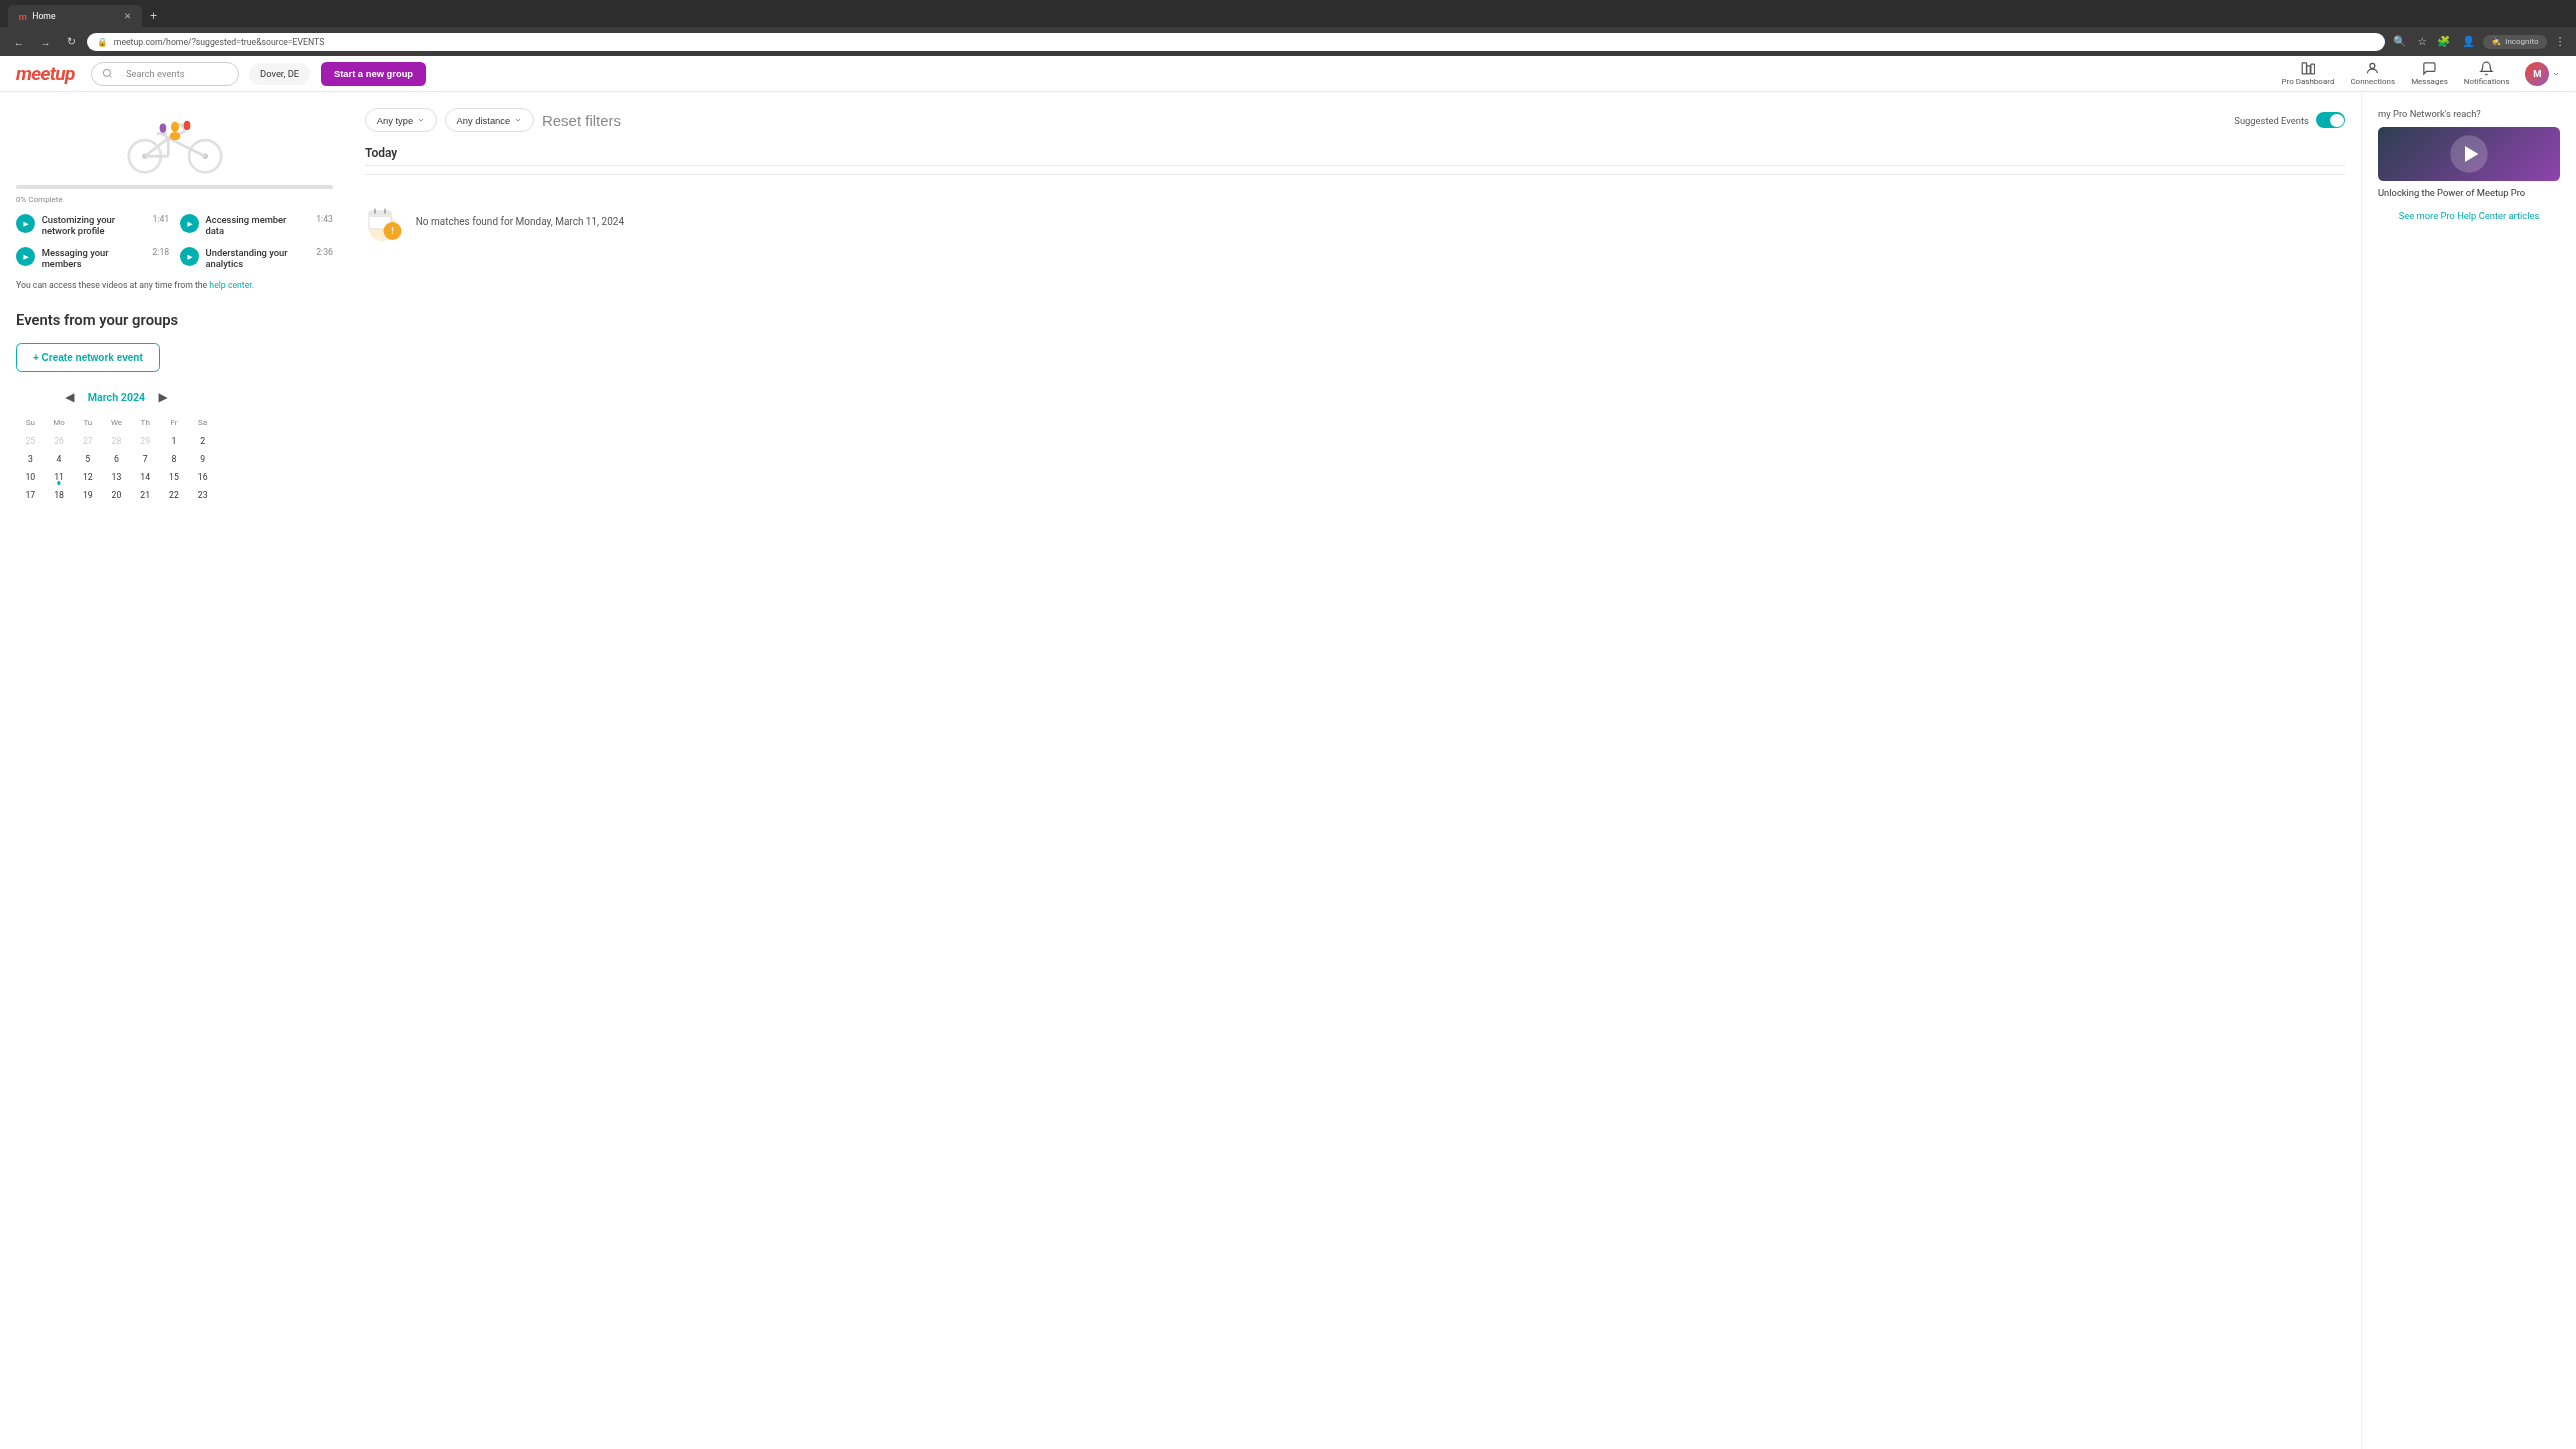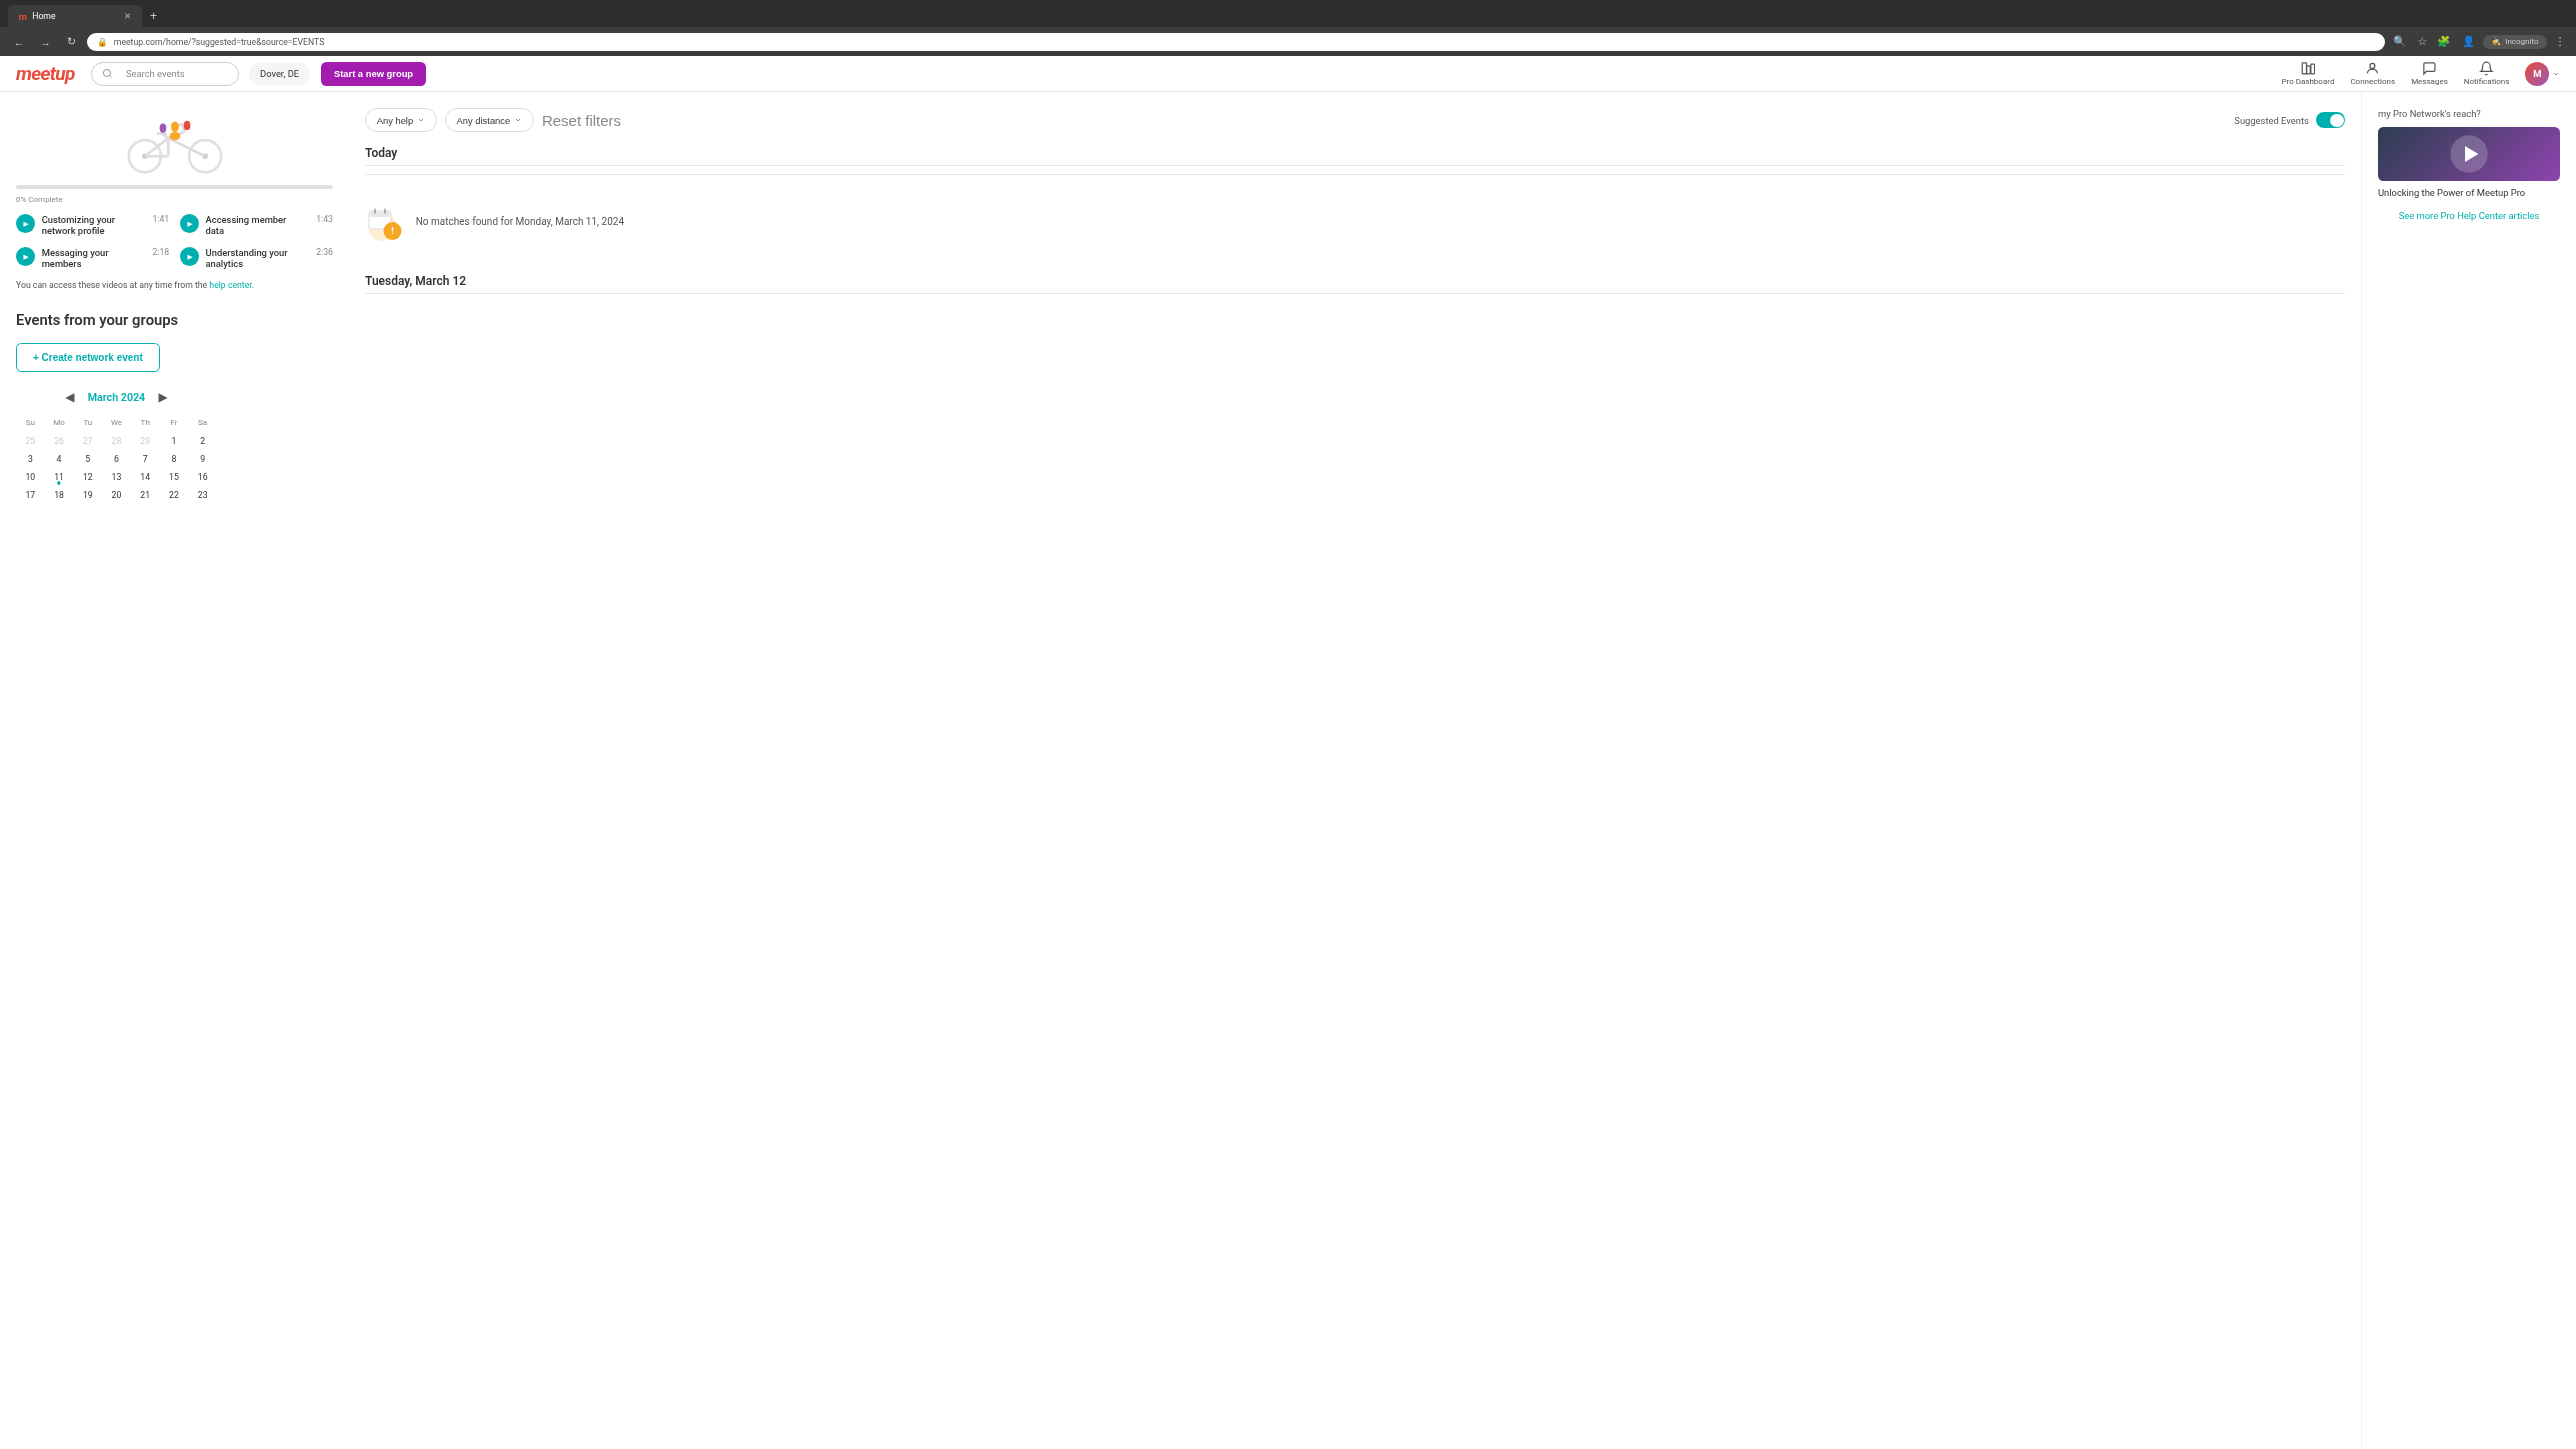--- a/index.html
+++ b/index.html
@@ -301,21 +301,21 @@
           <div class="cal-day">22</div>
           <div class="cal-day">23</div>
         </div>
       </div>
     </div>
   </div>
 
   <div class="center-panel">
     <div class="filters-row">
       <button class="filter-btn">
-        <span>Any help</span>
+        <span>Any type</span>
         <svg width="8" height="8" viewBox="0 0 24 24" fill="none" stroke="#555" stroke-width="2">
           <polyline points="6 9 12 15 18 9"></polyline>
         </svg>
       </button>
       <button class="filter-btn">
         <span>Any distance</span>
         <svg width="8" height="8" viewBox="0 0 24 24" fill="none" stroke="#555" stroke-width="2">
           <polyline points="6 9 12 15 18 9"></polyline>
         </svg>
       </button>
@@ -339,21 +339,20 @@
         <rect x="8" y="18" width="44" height="36" rx="4" fill="#fff" stroke="#ddd" stroke-width="2"></rect>
         <rect x="8" y="18" width="44" height="12" rx="4" fill="#e8e8e8"></rect>
         <line x1="20" y1="14" x2="20" y2="22" stroke="#888" stroke-width="2.5" stroke-linecap="round"></line>
         <line x1="40" y1="14" x2="40" y2="22" stroke="#888" stroke-width="2.5" stroke-linecap="round"></line>
         <circle cx="55" cy="58" r="18" fill="#f5a623"></circle>
         <text x="55" y="64" text-anchor="middle" font-size="18" font-weight="bold" fill="#fff">!</text>
       </svg>
       <span>No matches found for Monday, March 11, 2024</span>
     </div>
 
-    <div class="day-label" style="margin-top:16px;">Tuesday, March 12</div>
   </div>
 
   <div class="right-panel">
     <p style="font-size:9.4px;color:#555;margin-bottom:8px;">my Pro Network's reach?</p>
     <div class="pro-video-thumb">
       <svg width="40" height="40" viewBox="0 0 60 60">
         <circle cx="30" cy="30" r="28" fill="rgba(255,255,255,0.2)"></circle>
         <polygon points="24,18 24,42 44,30" fill="#fff"></polygon>
       </svg>
     </div>

